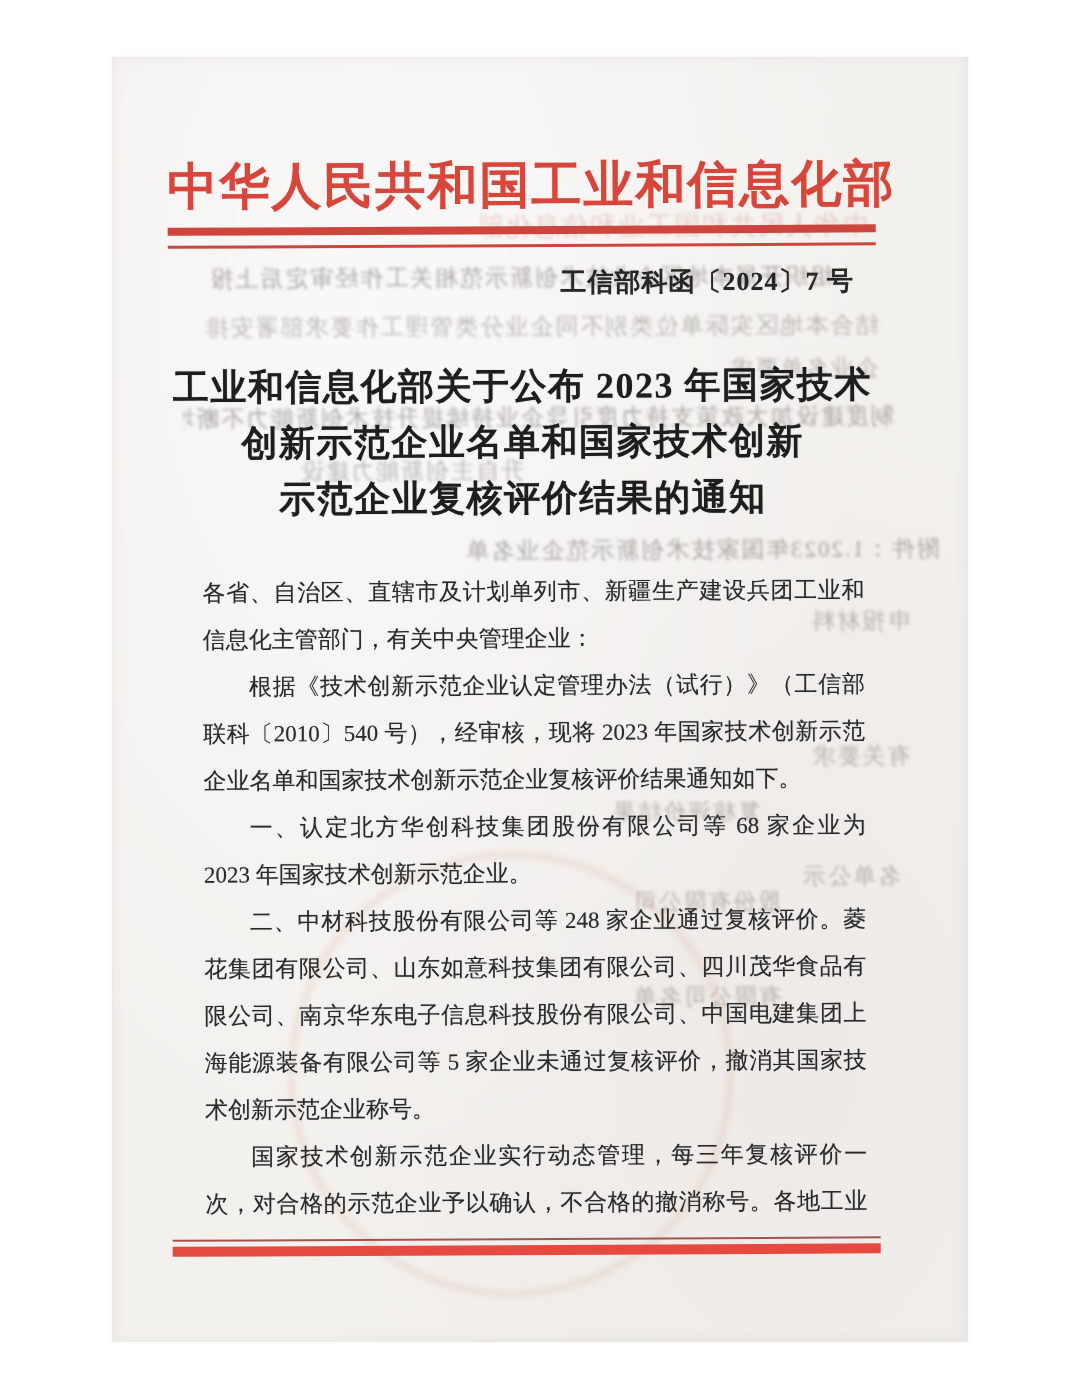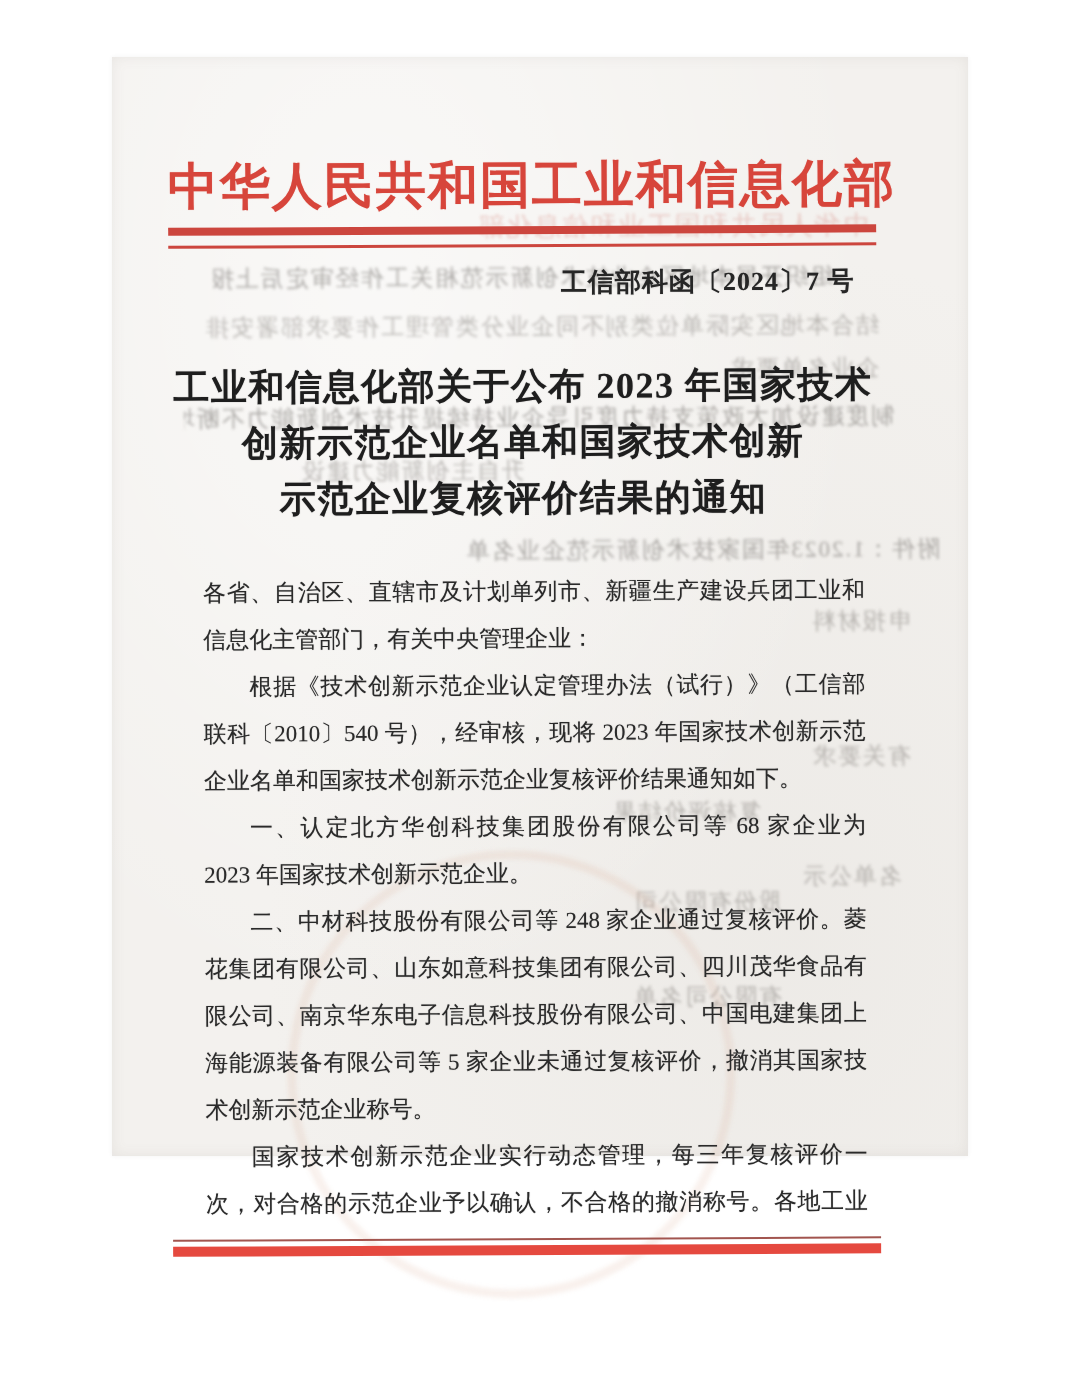--- a/index.html
+++ b/index.html
@@ -6,21 +6,21 @@
   body{
     width:1080px;height:1397px;
     background:#ffffff;
     position:relative;
     overflow:hidden;
     font-family:"Liberation Serif", serif;
   }
   .paper{
     position:absolute;
     left:112px; top:57px;
-    width:856px; height:1099px;
+    width:856px; height:1285px;
     background:
       radial-gradient(ellipse at 30% 20%, rgba(255,255,255,.55), rgba(255,255,255,0) 60%),
       radial-gradient(ellipse at 80% 80%, rgba(210,205,198,.18), rgba(210,205,198,0) 55%),
       #f3f1ee;
     box-shadow: inset 0 0 14px rgba(120,110,100,.10), 0 0 5px rgba(0,0,0,.05);
   }
   .content{
     position:absolute; inset:0;
     transform:rotate(-0.28deg);
     transform-origin:50% 50%;

